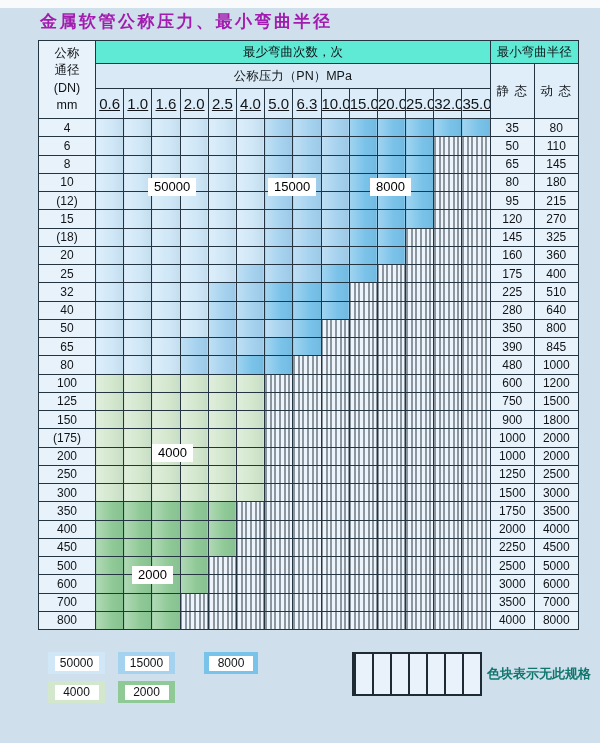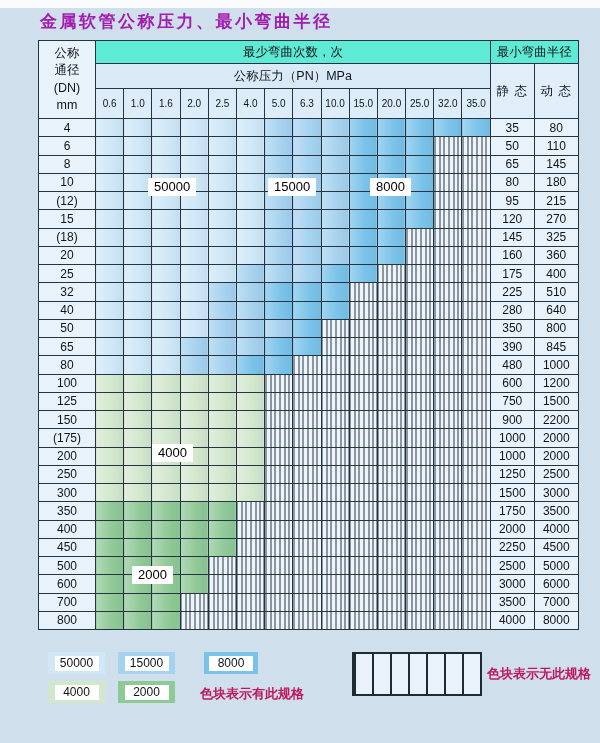--- a/index.html
+++ b/index.html
@@ -9,21 +9,21 @@
   .title{position:absolute;left:40px;top:10px;margin:0;font-family:"DejaVu Serif",serif;
          font-weight:bold;font-size:17px;letter-spacing:2.5px;color:#a21caf;}
   .tblwrap{position:absolute;left:38px;top:40px;}
   table.spec{border-collapse:collapse;table-layout:fixed;width:540px;background:#eaf3fb;}
   table.spec td{border:1.6px solid #243440;padding:0;text-align:center;vertical-align:middle;overflow:hidden;}
   col.c-dn{width:57px;} col.c-p{width:28.2px;} col.c-s{width:44px;}
   tr.hA td{height:22px;background:#5eead4;font-size:12.5px;}
   tr.hB td{height:24px;background:#d9eaf6;font-size:12.5px;}
   tr.hC td{height:29px;background:#dcecf8;}
   td.hdn{background:#e8f2fa !important;font-size:12px;line-height:1.4;}
-  td.hp{font-size:10px;}
+  td.hp{font-size:15px;text-decoration:underline;}
   td.hst,td.hdy{font-size:12.5px;background:#e0eef9 !important;letter-spacing:1px;}
   tr.br{height:18.25px;}
   td.dn,td.sv,td.dv{background:#e8f2fa;font-size:12px;}
   
   td.b1{background-color:#cfe7f7;}
   td.b2{background-color:#a5d2ef;}
   td.b3{background-color:#79c2e9;}
   td.g1{background-color:#d3e7cd;}
   td.g2{background-color:#8fc996;}
   td.b1,td.b2,td.b3,td.g1,td.g2{
@@ -34,21 +34,21 @@
   .ovl{position:absolute;background:#ffffff;font-size:13px;line-height:16px;padding:1px 6px;
        white-space:nowrap;color:#000;}
   
   .sw{position:absolute;width:57px;height:22px;display:flex;align-items:center;justify-content:center;}
   .sw .in{background:#fff;min-width:40px;text-align:center;font-size:12px;line-height:15px;padding:0 2px;}
   .sw.b1{background:#cfe7f7;} .sw.b2{background:#a5d2ef;} .sw.b3{background:#79c2e9;width:54px;}
   .sw.g1{background:#d3e7cd;} .sw.g2{background:#8fc996;}
   .hatchbox{position:absolute;left:352px;top:652px;width:126px;height:40px;border:2px solid #1e2b35;
             background-color:#e9f2fb;
             background-image:repeating-linear-gradient(90deg,#1e2b35 0 2px,transparent 2px 18px);}
-  .ltext{position:absolute;font-size:13px;font-weight:bold;color:#be185d;white-space:nowrap;}
+  .ltext{position:absolute;font-size:13px;font-weight:bold;color:#0f766e;white-space:nowrap;}
 </style>
 </head>
 <body>
 
 <div class="page">
   <div class="topstrip"></div>
   <h1 class="title">金属软管公称压力、最小弯曲半径</h1>
 
   <div class="tblwrap" id="tblwrap">
       <table class="spec">
@@ -412,21 +412,21 @@
             <td class="z g1"></td>
             <td class="z x"></td>
             <td class="z x"></td>
             <td class="z x"></td>
             <td class="z x"></td>
             <td class="z x"></td>
             <td class="z x"></td>
             <td class="z x"></td>
             <td class="z x"></td>
             <td class="sv">900</td>
-            <td class="dv">2200</td>
+            <td class="dv">1800</td>
           </tr>
           <tr class="br">
             <td class="dn">(175)</td>
             <td class="z g1"></td>
             <td class="z g1"></td>
             <td class="z g1"></td>
             <td class="z g1"></td>
             <td class="z g1"></td>
             <td class="z g1"></td>
             <td class="z x"></td>
@@ -651,17 +651,16 @@
   <div class="sw b3" style="left:204px;top:652px;">
     <span class="in">8000</span>
     </div>
   <div class="sw g1" style="left:48px;top:681px;">
     <span class="in">4000</span>
     </div>
   <div class="sw g2" style="left:118px;top:681px;">
     <span class="in">2000</span>
     </div>
 
-  <div class="ltext" style="left:200px;top:685px;">色块表示有此规格</div>
 
   <div class="hatchbox"></div>
   <div class="ltext" style="left:487px;top:665px;">色块表示无此规格</div>
 </div>
 
 </body></html>

